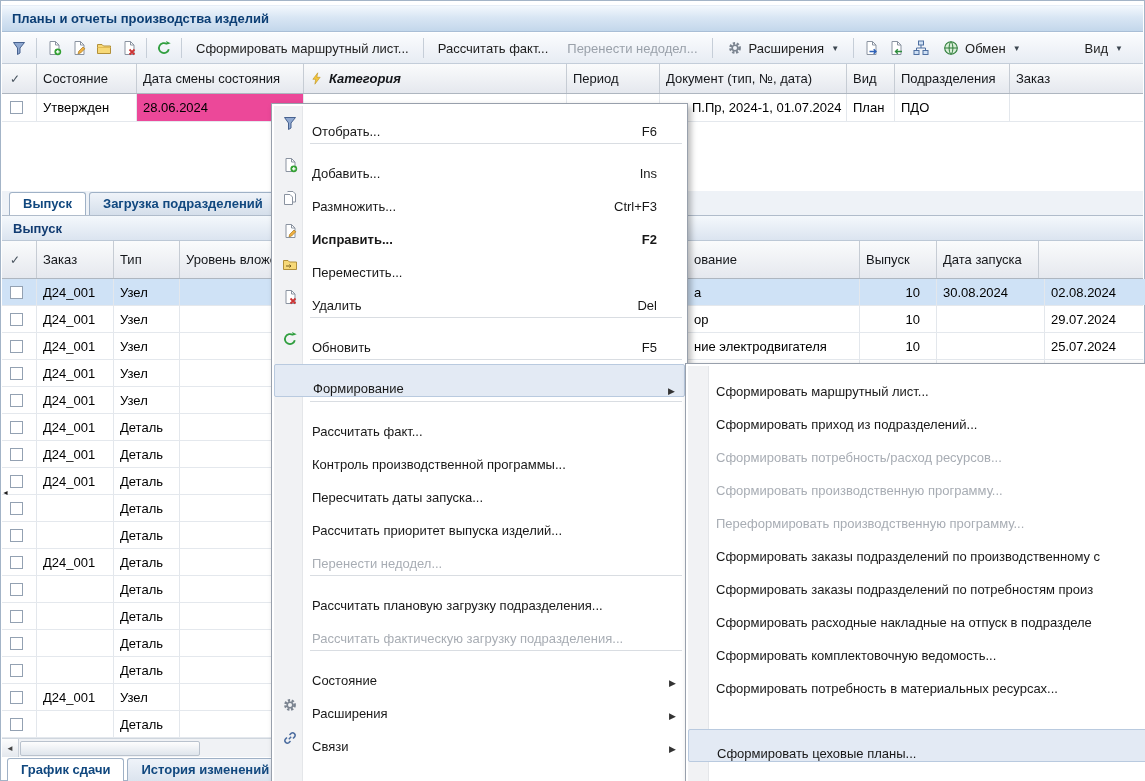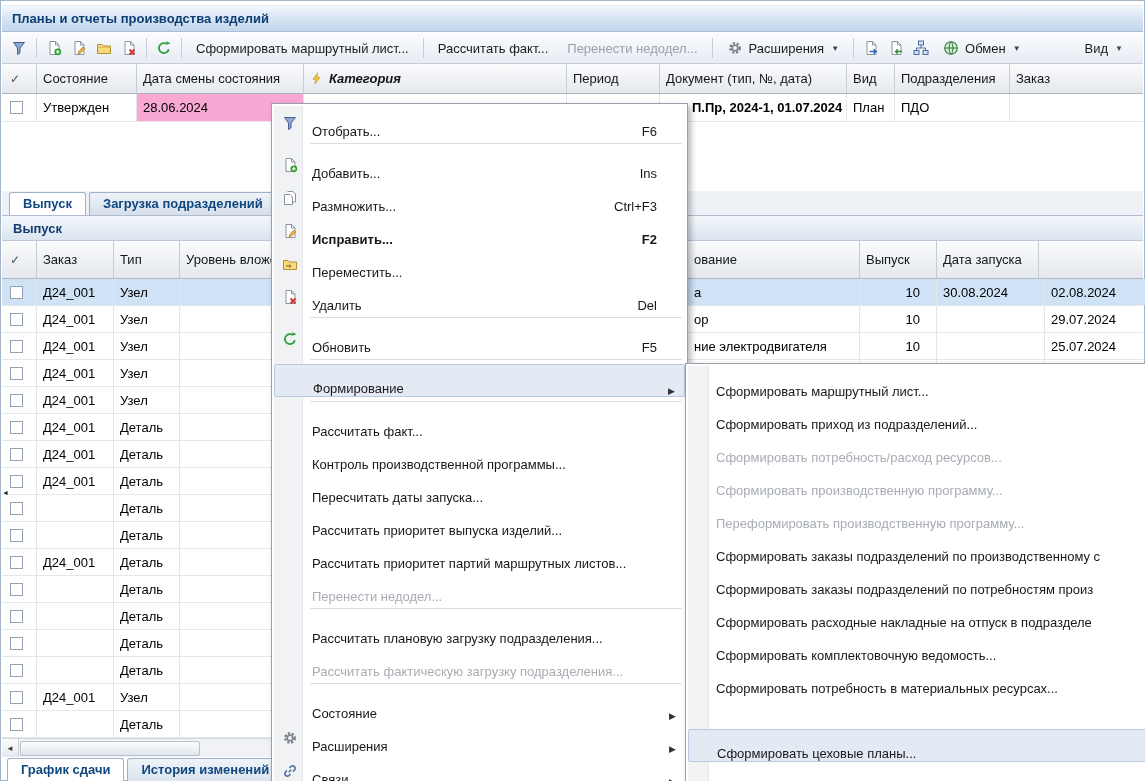--- a/index.html
+++ b/index.html
@@ -45,21 +45,21 @@
     overflow:hidden; white-space:nowrap; }
   .t1 { position:absolute; left:1px; right:1px; top:63px; }
   .t1 .hcell { height:29px; }
   .t1 .cell { height:27px; }
   .t2 { position:absolute; left:1px; right:1px; top:240px; }
   .t2 .hcell { height:37px; }
   .t2 .cell { height:26px; }
   .cat-head { font-weight:bold; font-style:italic; gap:5px; }
   .cat-ico { display:inline-flex; width:14px; height:14px; }
   .cat-ico svg { width:13px; height:13px; }
-  .sel-cell { background:#f9a8d4; }
+  .sel-cell { background:#ec4899; }
   .row-sel .cell { background:#cfe2f6; }
   .doc-cell { padding-left:32px; }
   .name-cell { padding-left:132px; }
   .qty { justify-content:flex-end; padding-right:16px; }
   .cb { width:13px; height:13px; border:1px solid #93a1b2; background:#fff; display:inline-block; margin-left:2px; flex:none; }
   .hcheck { color:#4a5560; font-size:12px; margin-left:2px; }
 
   
   .vtabs { position:absolute; left:1px; right:1px; top:190px; height:25px;
     background:#eef2f7; border-bottom:1px solid #b0bccb;
@@ -238,21 +238,21 @@
         <div class="hcell" style="width: 137px;">Заказ</div>
       </div>
     <div class="grid-row" id="t1-row">
         <div class="cell" style="width: 35px;">
           <span class="cb"></span>
         </div>
         <div class="cell" style="width: 100px;">Утвержден</div>
         <div class="cell sel-cell" style="width: 167px;">28.06.2024</div>
         <div class="cell" style="width: 263px;"></div>
         <div class="cell" style="width: 93px;">2024</div>
-        <div class="cell doc-cell" style="width: 187px; font-weight: bold;">П.Пр, 2024-1, 01.07.2024</div>
+        <div class="cell doc-cell" style="width: 187px;">П.Пр, 2024-1, 01.07.2024</div>
         <div class="cell" style="width: 48px;">План</div>
         <div class="cell" style="width: 115px;">ПДО</div>
         <div class="cell" style="width: 137px;"></div>
       </div>
   </div>
 
   <div class="vtabs" id="view-tabs">
       <div class="vtab active">Выпуск</div>
       <div class="vtab">Загрузка подразделений</div>
     </div>
@@ -602,24 +602,20 @@
         <span class="mlabel">Контроль производственной программы...</span>
       </div>
       <div class="mitem">
         <span class="micon"></span>
         <span class="mlabel">Пересчитать даты запуска...</span>
       </div>
       <div class="mitem">
         <span class="micon"></span>
         <span class="mlabel">Рассчитать приоритет выпуска изделий...</span>
       </div>
-      <div class="mitem">
-        <span class="micon"></span>
-        <span class="mlabel">Рассчитать приоритет партий маршрутных листов...</span>
-      </div>
       <div class="mitem disabled">
         <span class="micon"></span>
         <span class="mlabel">Перенести недодел...</span>
       </div>
       <div class="msep"></div>
       <div class="mitem">
         <span class="micon"></span>
         <span class="mlabel">Рассчитать плановую загрузку подразделения...</span>
       </div>
       <div class="mitem disabled">

